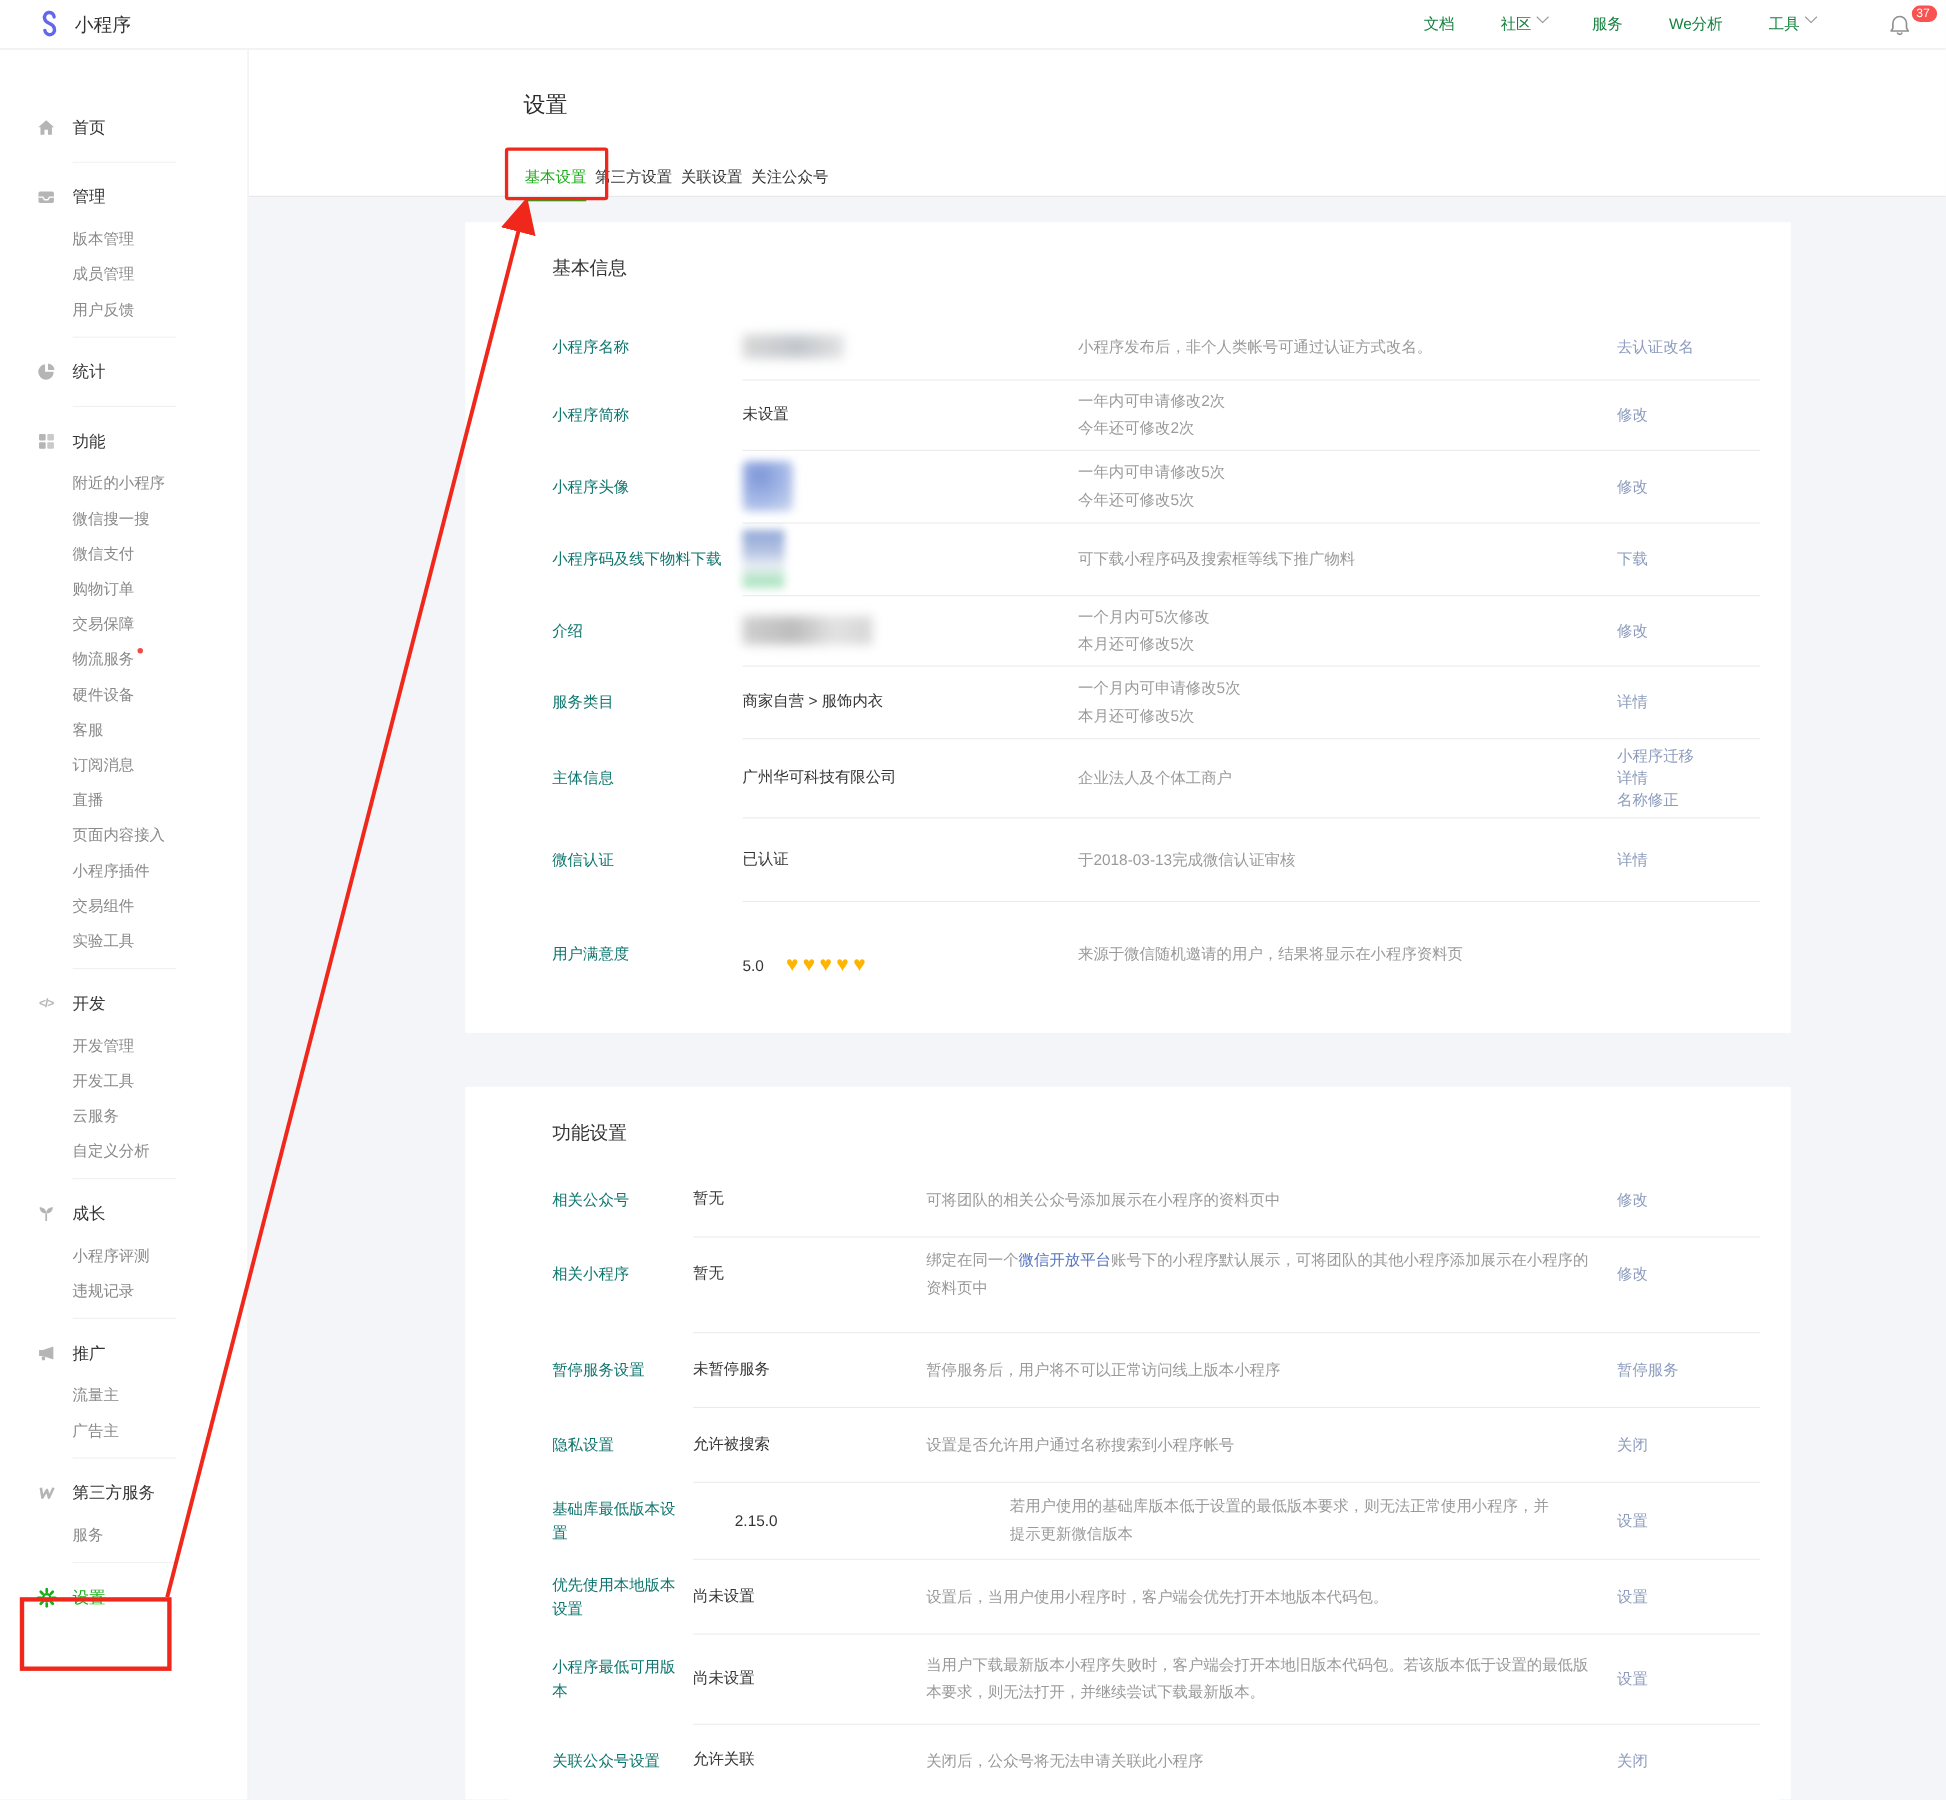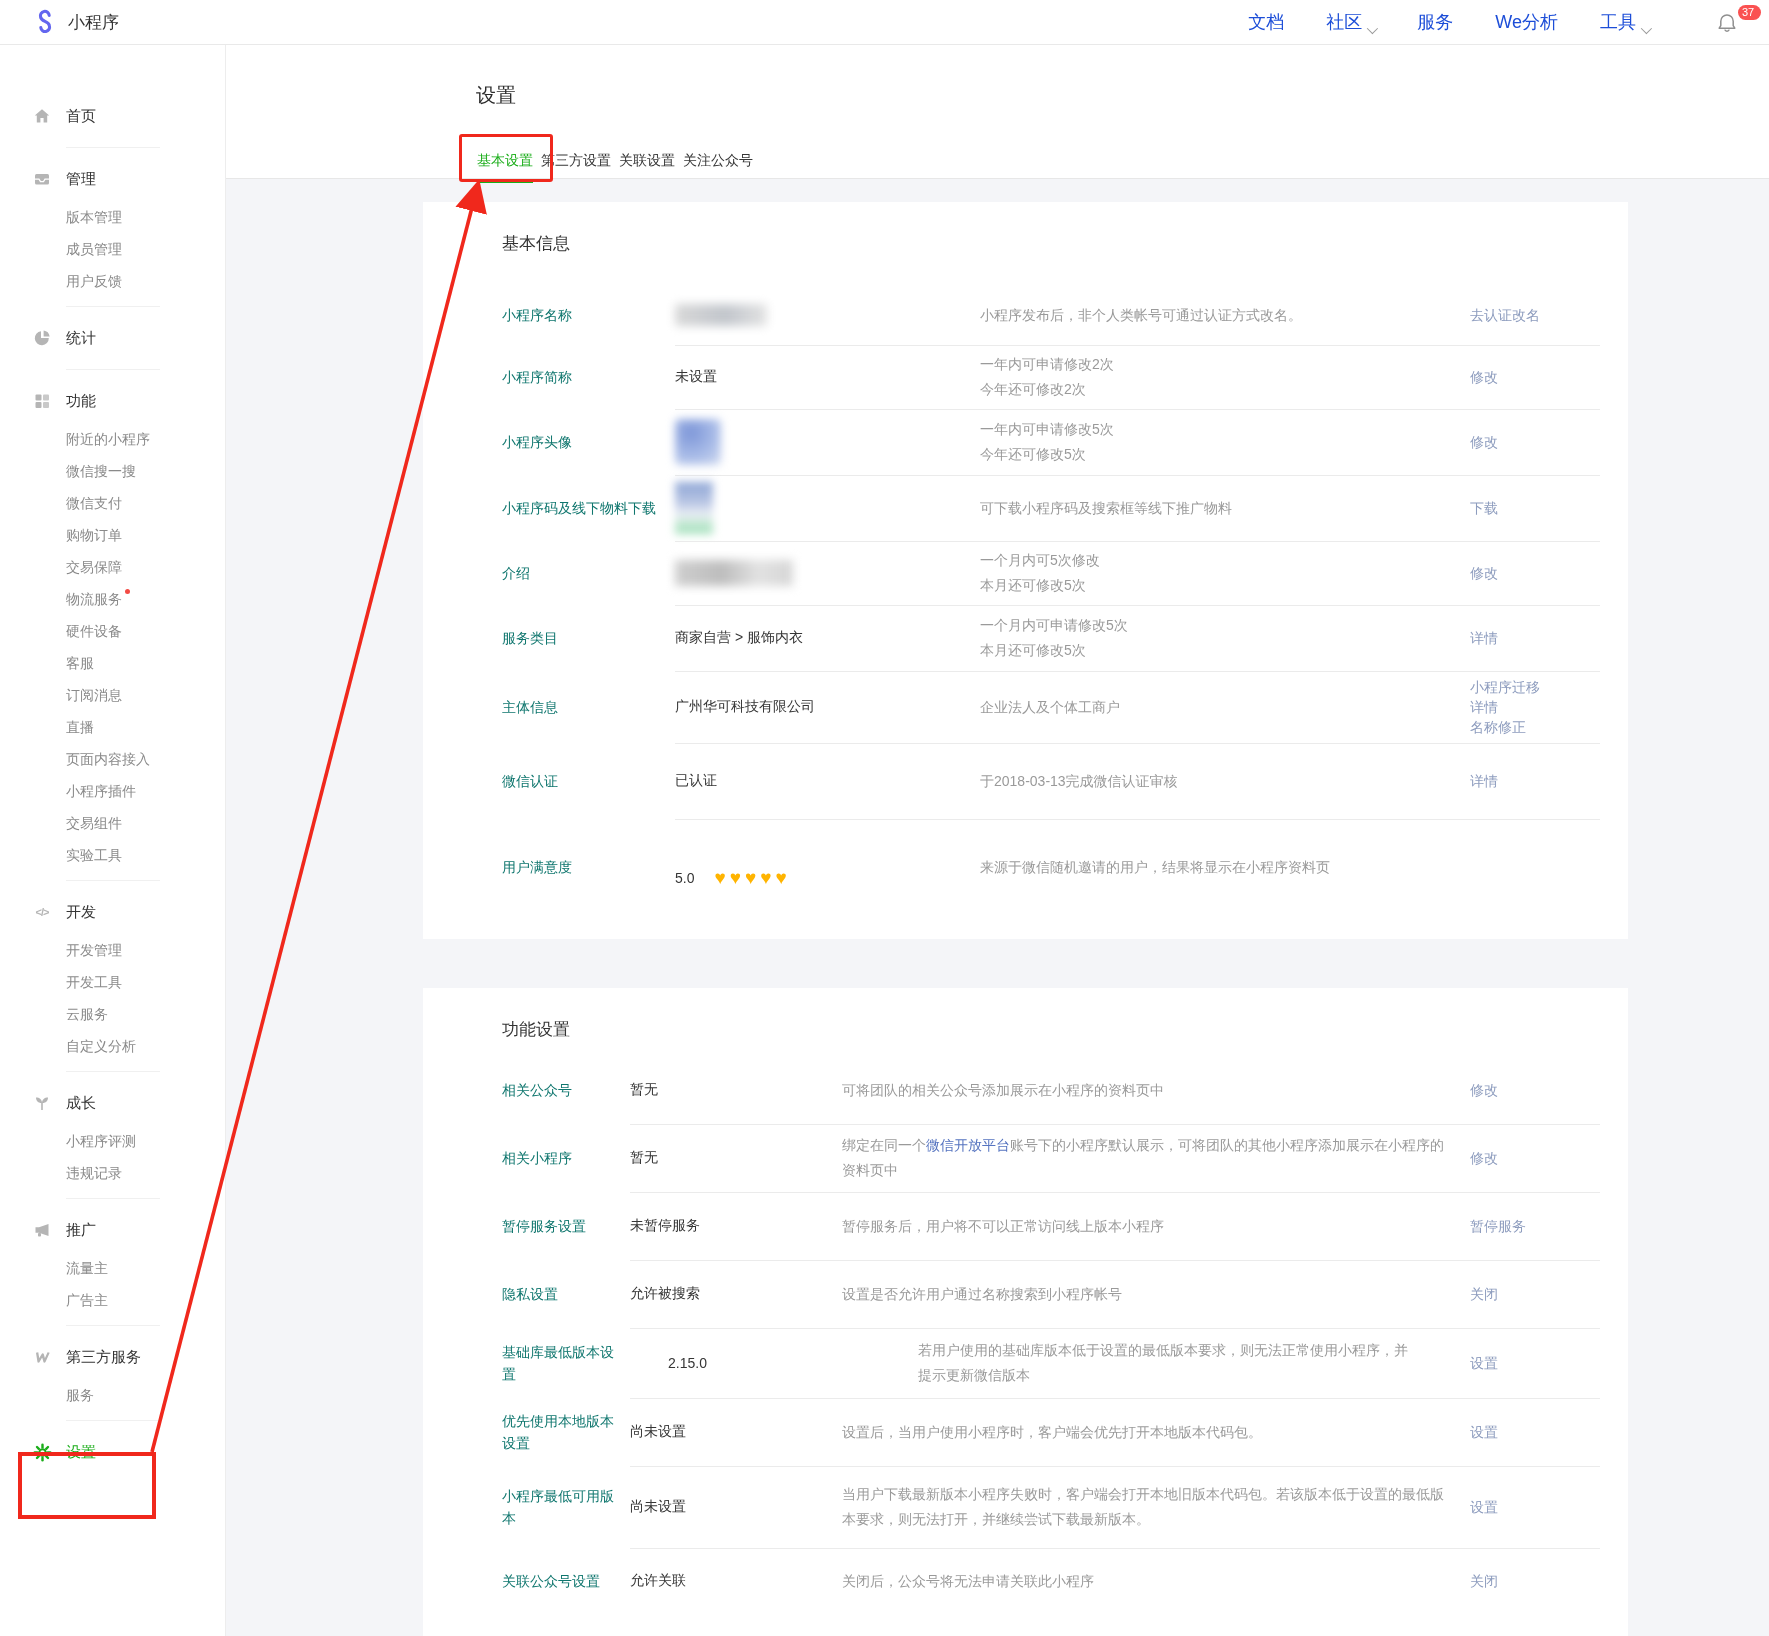--- a/index.html
+++ b/index.html
@@ -7,21 +7,21 @@
     width:1769px;height:1636px;position:relative;overflow:hidden;
     background:#f4f5f8;font-family:"Liberation Sans","DejaVu Sans",sans-serif;
     -webkit-font-smoothing:antialiased;color:#353535;
   }
   
   .topbar{position:absolute;left:0;top:0;width:100%;height:44px;background:#fff;
     border-bottom:1px solid #e9e9e9;z-index:20;display:flex;align-items:center;}
   .logo-wrap{display:flex;align-items:center;margin-left:32px;gap:10px;}
   .logo-text{font-size:17px;color:#333;}
   .topnav{position:absolute;right:120px;top:0;height:44px;display:flex;align-items:center;gap:42px;}
-  .topnav .nav-item{font-size:18px;color:#1d4ed8;cursor:pointer;display:flex;align-items:flex-end;gap:5px;}
+  .topnav .nav-item{font-size:14px;color:#15803d;cursor:pointer;display:flex;align-items:flex-start;gap:5px;}
   .caret{width:7px;height:7px;border-right:1.4px solid #9a9a9a;border-bottom:1.4px solid #9a9a9a;
     transform:rotate(45deg) translateY(-2px);display:inline-block;}
   .bell-wrap{position:absolute;right:8px;top:9px;width:46px;height:30px;cursor:pointer;}
   .badge{position:absolute;right:0;top:-4px;min-width:15px;padding:1px 4px;background:#fa5151;color:#fff;
     font-size:11px;border-radius:9px;text-align:left;line-height:13px;}
   
   .sidebar{position:absolute;left:0;top:44px;bottom:0;width:226px;background:#fff;
     border-right:1px solid #ededed;z-index:5;padding-top:50px;box-sizing:border-box;}
   .side-sec{height:44px;display:flex;align-items:center;padding-left:32px;gap:14px;
     font-size:15px;color:#353535;cursor:pointer;}
@@ -364,21 +364,21 @@
         <div class="c-act"><a>修改</a></div>
       </div>
 
       <div class="row" style="height:68px;">
         <div class="c-label">相关小程序</div>
         <div class="c-value">暂无</div>
         <div class="c-cap"><span>绑定在同一个</span><span class="inline-link">微信开放平台</span><span>账号下的小程序默认展示，可将团队的其他小程序添加展示在小程序的资料页中</span></div>
         <div class="c-act"><a>修改</a></div>
       </div>
 
-      <div class="row" style="height:68px;">
+      <div class="row" style="height:68px;margin-top:19px;">
         <div class="c-label">暂停服务设置</div>
         <div class="c-value">未暂停服务</div>
         <div class="c-cap">暂停服务后，用户将不可以正常访问线上版本小程序</div>
         <div class="c-act"><a>暂停服务</a></div>
       </div>
 
       <div class="row" style="height:68px;">
         <div class="c-label">隐私设置</div>
         <div class="c-value">允许被搜索</div>
         <div class="c-cap">设置是否允许用户通过名称搜索到小程序帐号</div>

